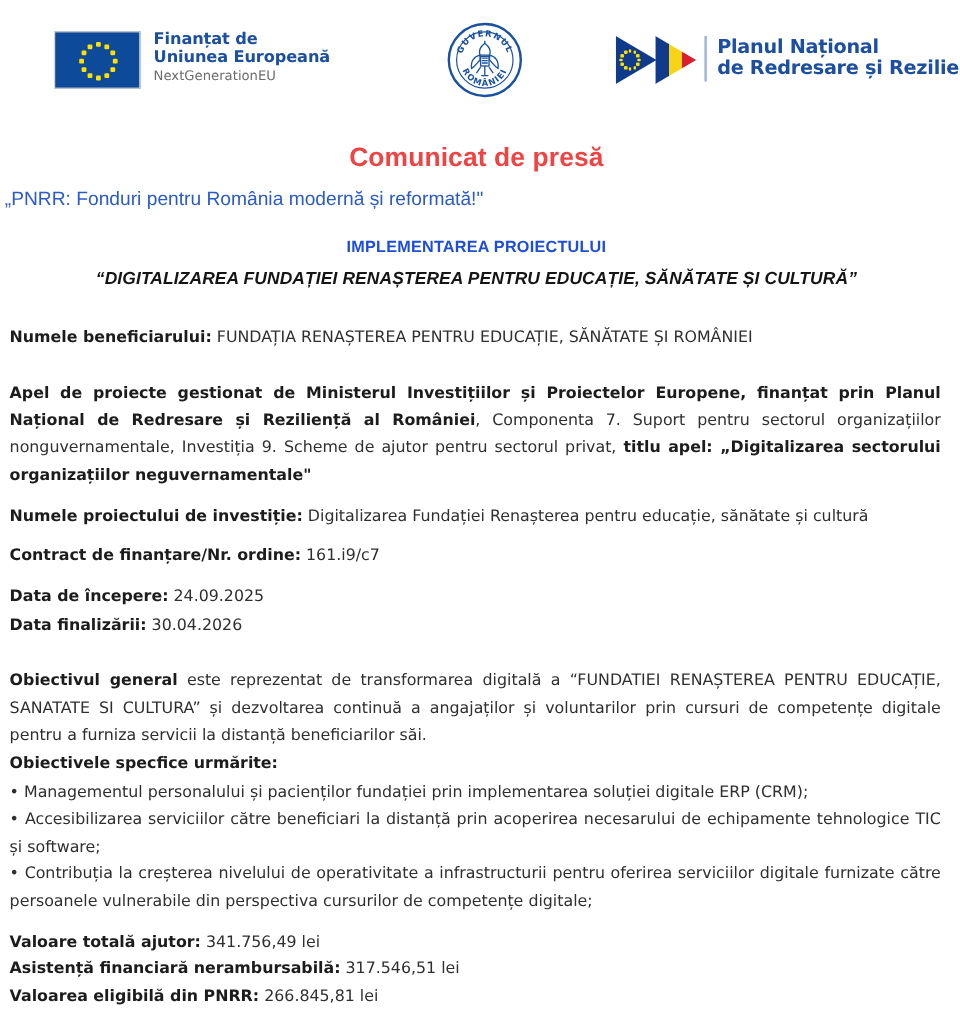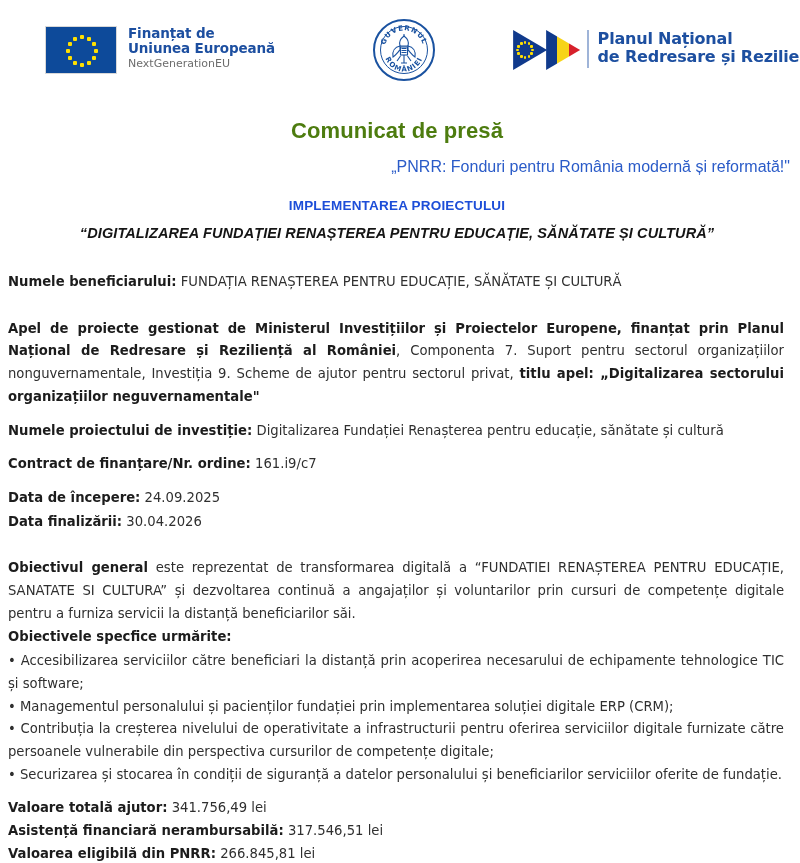--- a/index.html
+++ b/index.html
@@ -129,26 +129,26 @@
     font-size: 12.5px;
     color: #4b4b4b;
     margin: 26px 12px 0 0;
   }
 
   .title-main {
     text-align: center;
     font-family: "Liberation Sans", sans-serif;
     font-weight: bold;
     font-size: 22px;
-    color: #4d7c0f;
+    color: #ef4444;
     margin: 18px 0 0 0;
     letter-spacing: 0.1px;
   }
   .title-sub {
-    text-align: right;
+    text-align: left;
     font-family: "Liberation Sans", sans-serif;
     font-size: 16px;
     color: #2a5bc8;
     margin: 14px 0 0 0;
   }
   .title-impl {
     text-align: center;
     font-family: "Liberation Sans", sans-serif;
     font-weight: bold;
     font-size: 13.5px;
@@ -273,40 +273,39 @@
 <div class="page">
 
 
   <div class="title-main">Comunicat de presă</div>
   <div class="title-sub">„PNRR: Fonduri pentru România modernă și reformată!"</div>
   <div class="title-impl">IMPLEMENTAREA PROIECTULUI</div>
   <div class="title-proj">“DIGITALIZAREA FUNDAȚIEI RENAȘTEREA PENTRU EDUCAȚIE, SĂNĂTATE ȘI CULTURĂ”</div>
 
   <div class="body-wrap">
 
-    <p class="para"><b>Numele beneficiarului:</b><span> FUNDAȚIA RENAȘTEREA PENTRU EDUCAȚIE, SĂNĂTATE ȘI CULTURĂ</span></p>
+    <p class="para"><b>Numele beneficiarului:</b><span> FUNDAȚIA RENAȘTEREA PENTRU EDUCAȚIE, SĂNĂTATE ȘI ROMÂNIEI</span></p>
 
     <p class="para just"><b>Apel de proiecte gestionat de Ministerul Investițiilor și Proiectelor Europene, finanțat prin Planul Național de Redresare și Reziliență al României</b><span>, Componenta 7. Suport pentru sectorul organizațiilor nonguvernamentale, Investiția 9. Scheme de ajutor pentru sectorul privat, </span><b>titlu apel: „Digitalizarea sectorului organizațiilor neguvernamentale"</b></p>
 
     <p class="para"><b>Numele proiectului de investiție:</b><span> Digitalizarea Fundației Renașterea pentru educație, sănătate și cultură</span></p>
 
     <p class="para"><b>Contract de finanțare/Nr. ordine:</b><span> 161.i9/c7</span></p>
 
     <p class="para tight"><b>Data de începere:</b><span> 24.09.2025</span></p>
 
     <p class="para"><b>Data finalizării:</b><span> 30.04.2026</span></p>
 
     <p class="para tight just"><b>Obiectivul general</b><span> este reprezentat de transformarea digitală a “FUNDATIEI RENAȘTEREA PENTRU EDUCAȚIE, SANATATE SI CULTURA” și dezvoltarea continuă a angajaților și voluntarilor prin cursuri de competențe digitale pentru a furniza servicii la distanță beneficiarilor săi.</span></p>
 
     <p class="para tight"><b>Obiectivele specfice urmărite:</b></p>
 
+    <p class="bullet"><span class="dot">•</span> <span>Managementul personalului și pacienților fundației prin implementarea soluției digitale ERP (CRM);</span></p>
     <p class="bullet"><span class="dot">•</span> <span>Accesibilizarea serviciilor către beneficiari la distanță prin acoperirea necesarului de echipamente tehnologice TIC și software;</span></p>
-    <p class="bullet"><span class="dot">•</span> <span>Managementul personalului și pacienților fundației prin implementarea soluției digitale ERP (CRM);</span></p>
     <p class="bullet"><span class="dot">•</span> <span>Contribuția la creșterea nivelului de operativitate a infrastructurii pentru oferirea serviciilor digitale furnizate către persoanele vulnerabile din perspectiva cursurilor de competențe digitale;</span></p>
-    <p class="bullet"><span class="dot">•</span> <span>Securizarea și stocarea în condiții de siguranță a datelor personalului și beneficiarilor serviciilor oferite de fundație.</span></p>
 
     <div class="block-gap"></div>
 
     <p class="money-line"><b>Valoare totală ajutor:</b><span> 341.756,49 lei</span></p>
     <p class="money-line"><b>Asistență financiară nerambursabilă:</b><span> 317.546,51 lei</span></p>
     <p class="money-line"><b>Valoarea eligibilă din PNRR:</b><span> 266.845,81 lei</span></p>
 
   </div>
 </div>
 

